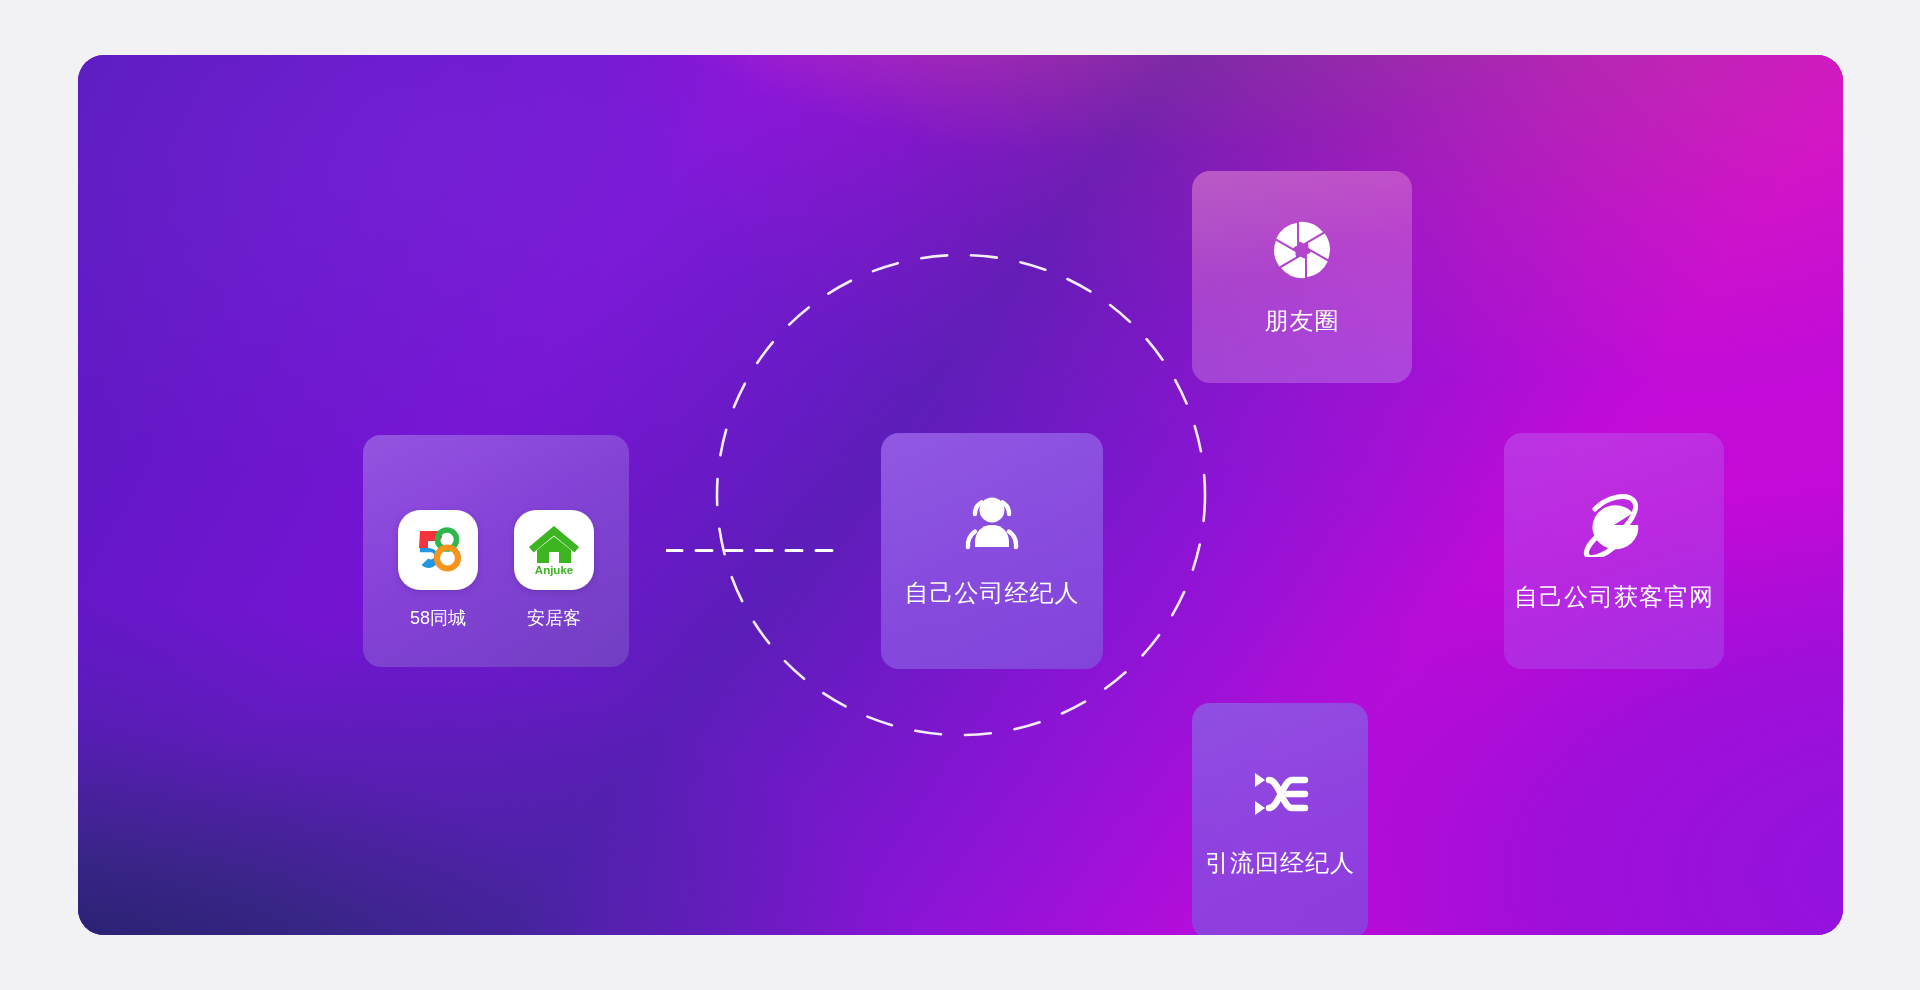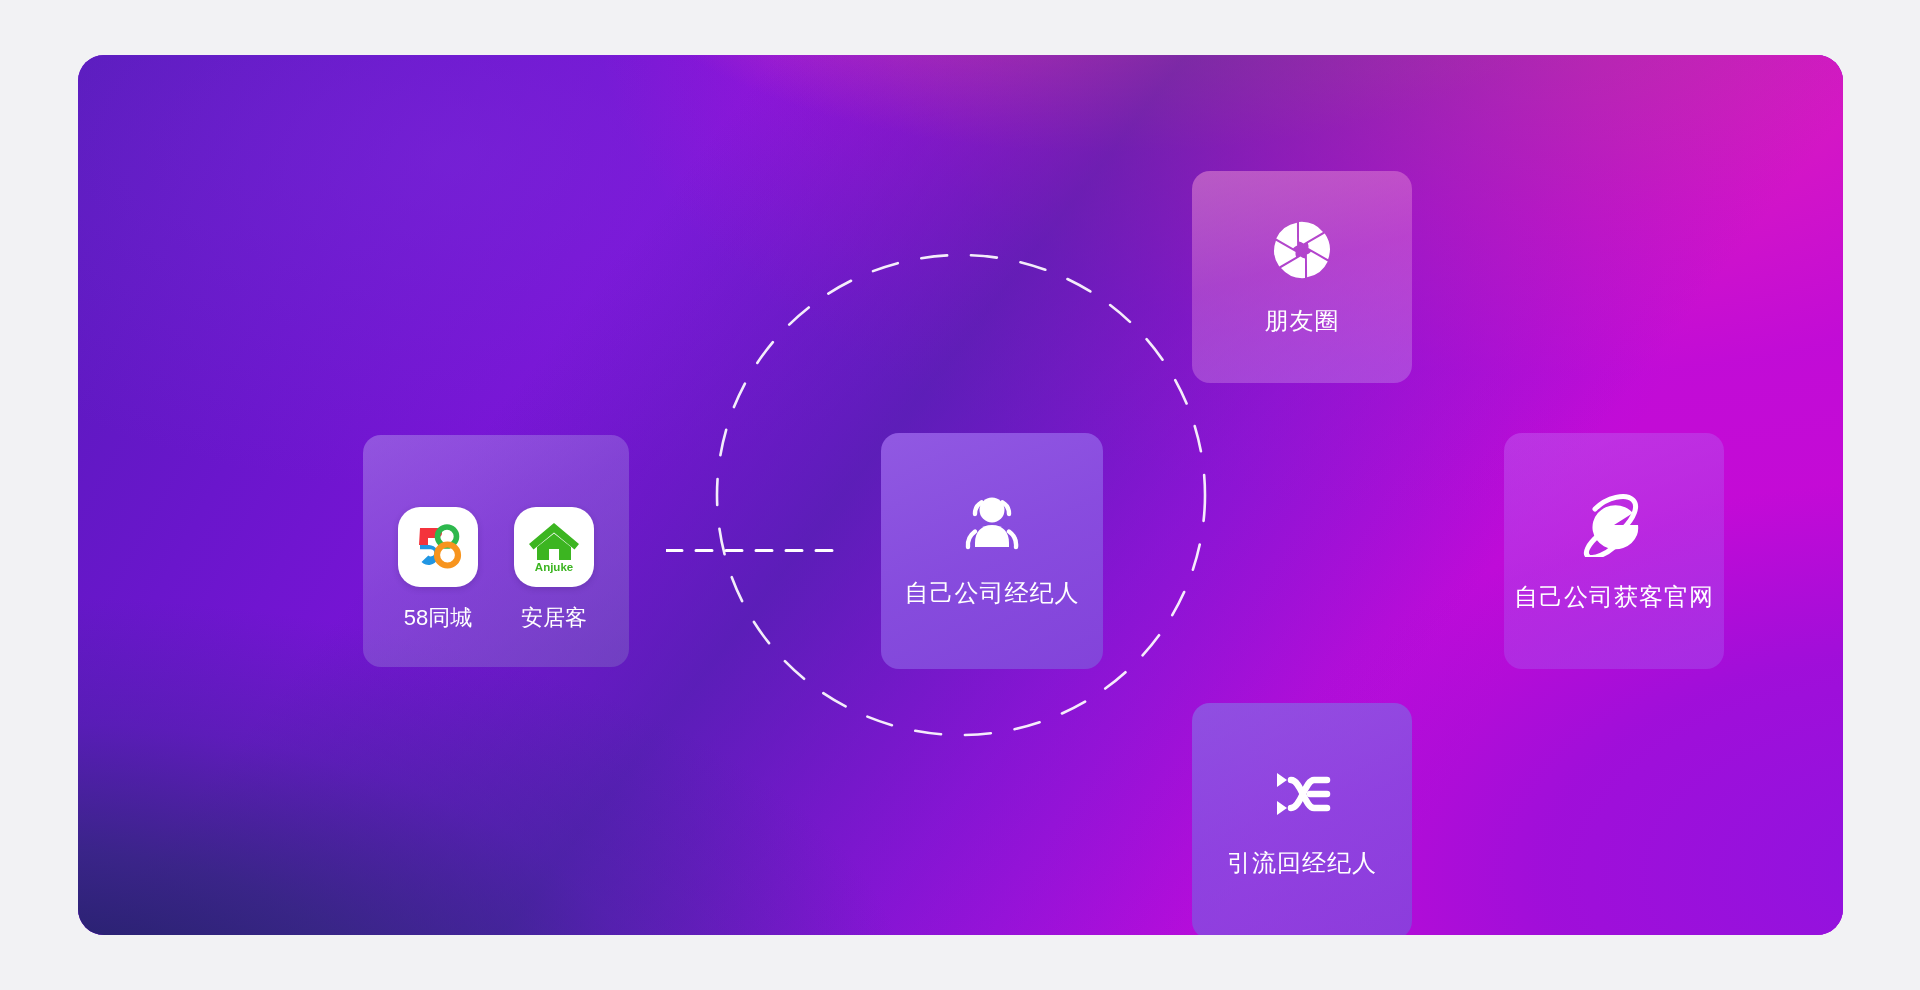--- a/index.html
+++ b/index.html
@@ -126,21 +126,21 @@
   }
   .app-row { display:flex; gap:36px; align-items:flex-start; }
   .app { display:flex; flex-direction:column; align-items:center; gap:16px;margin-top:38px; }
   .app-tile {
     width:80px; height:80px;
     border-radius:22px;
     background:#ffffff;
     display:flex; align-items:center; justify-content:center;
     box-shadow:0 2px 6px rgba(40,10,80,0.18);
   }
-  .app-name { color:#fff; font-size:22px; white-space:nowrap; }
+  .app-name { color:#fff; font-size:18px; white-space:nowrap; }
 
   
   #card-agent {
     left:803px; top:378px;
     width:222px; height:236px;
     background:linear-gradient(155deg,
       rgba(152,97,232,0.88) 0%,
       rgba(139,84,226,0.86) 50%,
       rgba(129,76,219,0.84) 100%);
   }
@@ -159,21 +159,21 @@
     width:220px; height:236px;
     background:linear-gradient(160deg,
       rgba(193,84,237,0.55) 0%,
       rgba(178,72,236,0.48) 48%,
       rgba(167,76,236,0.50) 100%);
     margin-left:8px;
   }
   
   #card-funnel {
     left:1114px; top:648px;
-    width:220px; height:236px;
+    width:176px; height:236px;
     background:linear-gradient(160deg,
       rgba(140,96,228,0.78) 0%,
       rgba(132,84,226,0.74) 50%,
       rgba(126,78,222,0.72) 100%);
   }
 
   .card-icon { margin-bottom:26px; display:flex; align-items:center; justify-content:center; }
   .card-icon svg { display:block; }
 </style>
 </head>

